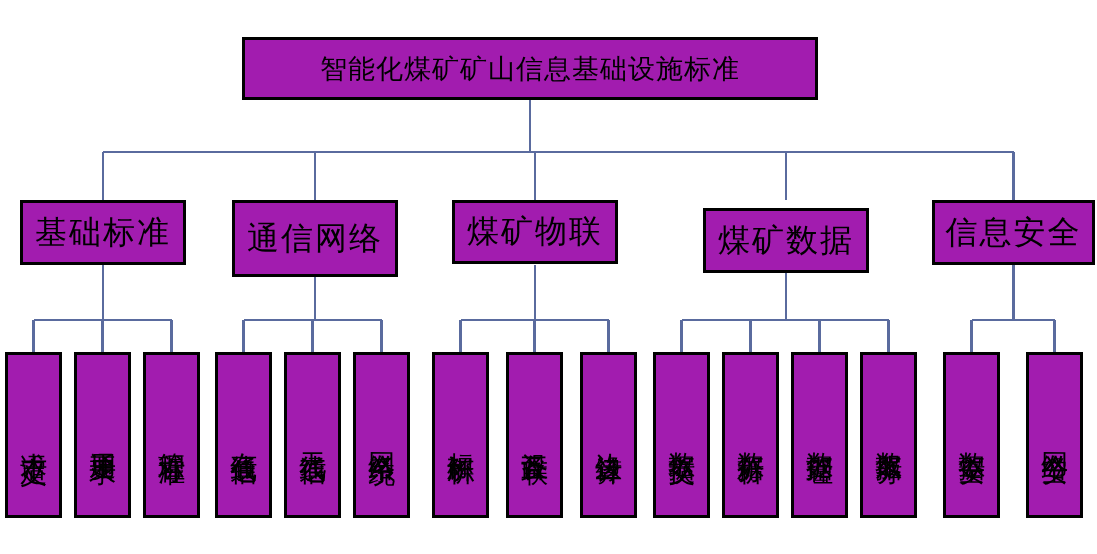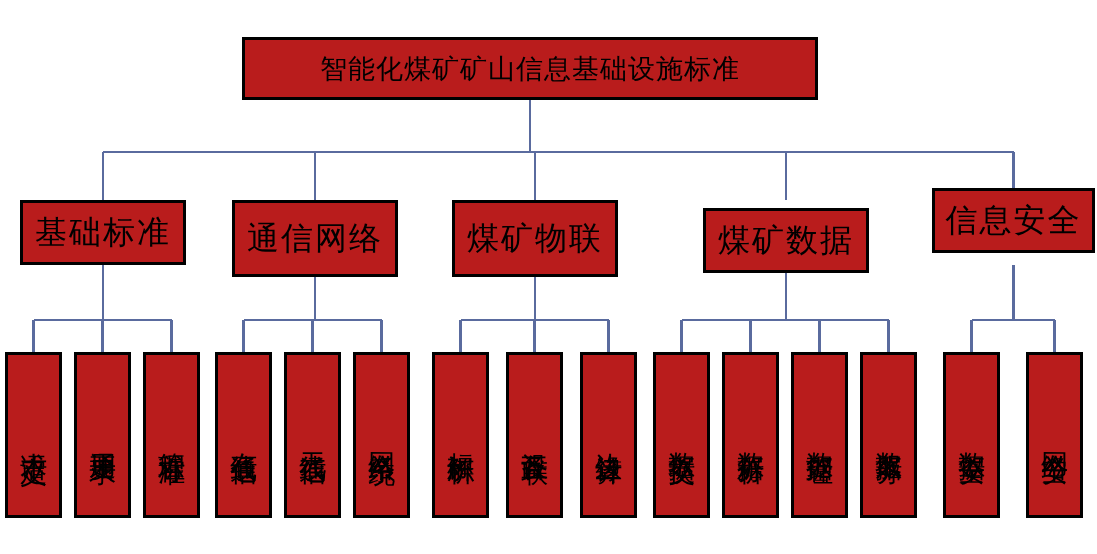--- a/index.html
+++ b/index.html
@@ -20,21 +20,21 @@
     left: 0;
     top: 0;
     width: 1097px;
     height: 554px;
     pointer-events: none;
   }
   .node {
     position: absolute;
     box-sizing: border-box;
     border: 3px solid #000000;
-    background: #b91c1c;
+    background: #a21caf;
     display: flex;
     align-items: center;
     justify-content: center;
     text-align: center;
     color: #000000;
     z-index: 2;
   }
   .node.root {
     border-width: 3px;
     font-size: 27px;
@@ -125,21 +125,21 @@
       </div>
       <div class="node leaf" style="left: 215px; top: 352px; width: 57px; height: 166px;">
         <span class="label">有线通信</span>
       </div>
       <div class="node leaf" style="left: 284px; top: 352px; width: 57px; height: 166px;">
         <span class="label">无线通信</span>
       </div>
       <div class="node leaf" style="left: 353px; top: 352px; width: 57px; height: 166px;">
         <span class="label">网络系统</span>
       </div>
-      <div class="node branch" style="left: 452px; top: 200px; width: 166px; height: 77px;">
+      <div class="node branch" style="left: 452px; top: 200px; width: 166px; height: 64px;">
         <span class="label">煤矿物联</span>
       </div>
       <div class="node leaf" style="left: 432px; top: 352px; width: 57px; height: 166px;">
         <span class="label">标识解析</span>
       </div>
       <div class="node leaf" style="left: 506px; top: 352px; width: 57px; height: 166px;">
         <span class="label">设备互联</span>
       </div>
       <div class="node leaf" style="left: 580px; top: 352px; width: 57px; height: 166px;">
         <span class="label">边缘计算</span>
@@ -152,21 +152,21 @@
       </div>
       <div class="node leaf" style="left: 722px; top: 352px; width: 57px; height: 166px;">
         <span class="label">数据分析</span>
       </div>
       <div class="node leaf" style="left: 791px; top: 352px; width: 57px; height: 166px;">
         <span class="label">数据管理</span>
       </div>
       <div class="node leaf" style="left: 860px; top: 352px; width: 57px; height: 166px;">
         <span class="label">数据服务</span>
       </div>
-      <div class="node branch" style="left: 932px; top: 188px; width: 163px; height: 65px;">
+      <div class="node branch" style="left: 932px; top: 200px; width: 163px; height: 65px;">
         <span class="label">信息安全</span>
       </div>
       <div class="node leaf" style="left: 943px; top: 352px; width: 57px; height: 166px;">
         <span class="label">数据安全</span>
       </div>
       <div class="node leaf" style="left: 1026px; top: 352px; width: 57px; height: 166px;">
         <span class="label">网络安全</span>
       </div>
     </div>
 </div>

